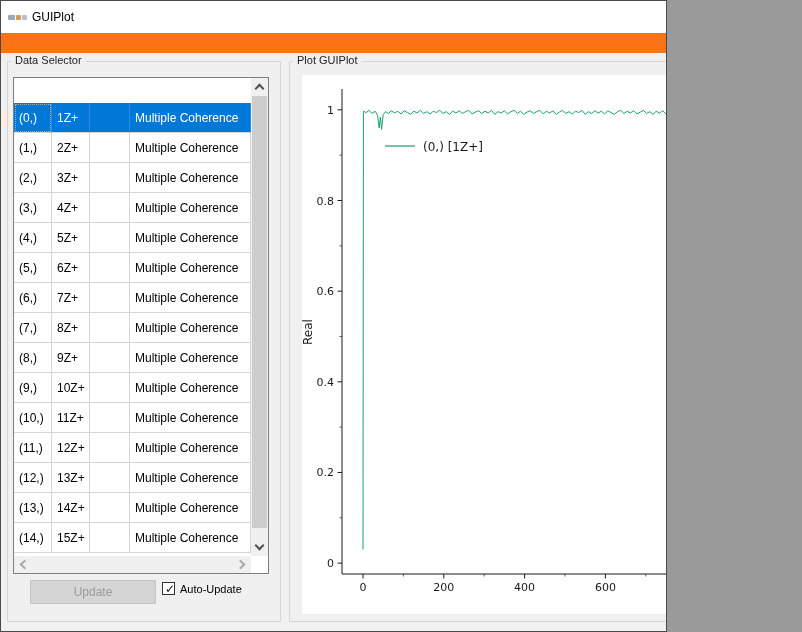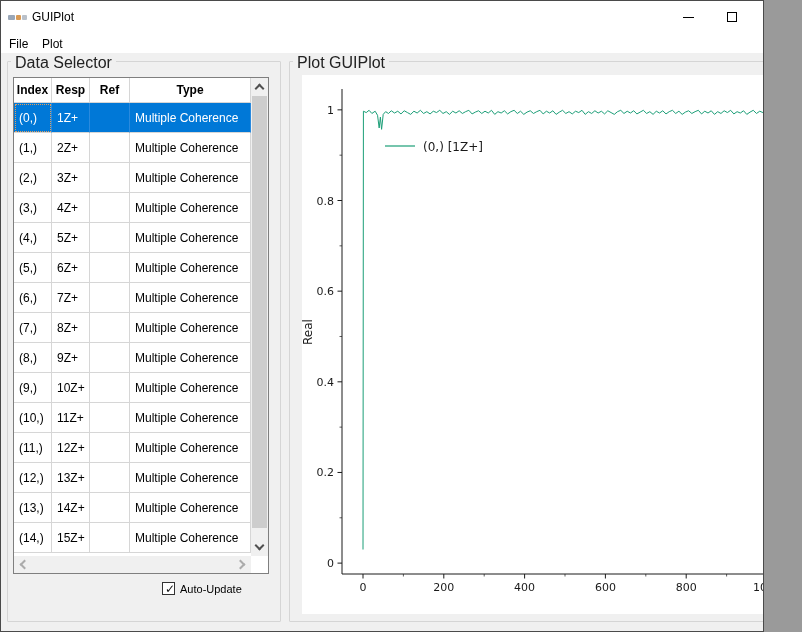--- a/index.html
+++ b/index.html
@@ -1,18 +1,18 @@
 <!DOCTYPE html>
 <html><head>
 <meta charset="utf-8">
 <style>
   * { box-sizing: border-box; margin: 0; padding: 0; }
   body { margin: 0; background: #9a9a9a; font-family: "Liberation Sans", sans-serif; }
   .window {
-    position: relative; width: 764px; height: 632px; background: #f97316;
+    position: relative; width: 667px; height: 632px; background: #f97316;
     border: 1px solid #4a4a4a; overflow: hidden; font-size: 12px; color: #000;
   }
   
   .titlebar { position: absolute; left: 0; top: 0; width: 100%; height: 32px; background: #fff; }
   .app-icon { position: absolute; left: 7px; top: 11px; width: 20px; height: 10px; display: flex; gap: 1px; align-items: center; }
   .app-icon i { display: block; height: 5px; border-radius: 1px; }
   .app-icon i:nth-child(1){ width: 7px; background: #9aa7b8; }
   .app-icon i:nth-child(2){ width: 5px; background: #d99a55; }
   .app-icon i:nth-child(3){ width: 5px; background: #b9c0c9; }
   .title-text { position: absolute; left: 31px; top: 9px; font-size: 12px; }
@@ -28,21 +28,21 @@
   .glyph-close::after { transform: rotate(-45deg); }
   
   .menubar { position: absolute; left: 0; top: 32px; width: 100%; height: 20px; background: #fff; }
   .menu-item { position: absolute; top: 2px; padding: 2px 6px; font-size: 12px; }
   .menu-file { left: 2px; } .menu-plot { left: 35px; }
   
   .client { position: absolute; left: 0; top: 52px; width: 800px; height: 578px; background: #f0f0f0; }
   .groupbox { position: absolute; border: 1px solid #d5d5d5; border-radius: 1px; }
   .gb-data { left: 6px; top: 8px; width: 274px; height: 561px; }
   .gb-plot { left: 288px; top: 8px; width: 508px; height: 561px; }
-  .gb-label { position: absolute; top: -8px; left: 3px; background: #f0f0f0; padding: 0 4px; font-size: 16px; color: #222; }
+  .gb-label { position: absolute; top: -8px; left: 3px; background: #f0f0f0; padding: 0 4px; font-size: 11px; color: #222; }
   
   .tablebox { position: absolute; left: 5px; top: 15px; width: 256px; height: 497px; background: #fff; border: 1px solid #7f7f7f; }
   .tbl-inner { position: absolute; left: 0; top: 0; width: 254px; height: 495px; }
   .tbl-header { position: absolute; left: 0; top: 0; width: 237px; height: 25px; display: flex; background: #fff; }
   .th { border-right: 1px solid #d6d6d6; border-bottom: 1px solid #d6d6d6; font-weight: bold; display: flex; align-items: center; justify-content: center; font-size: 12px; }
   .rows { position: absolute; left: 0; top: 25px; width: 237px; }
   .trow { position: relative; height: 30px; display: flex; background: #fff; }
   .td { border-right: 1px solid #d6d6d6; border-bottom: 1px solid #d6d6d6; display: flex; align-items: center; padding-left: 5px; font-size: 12px; overflow: hidden; white-space: nowrap; }
   .c0 { width: 38px; } .c1 { width: 38px; } .c2 { width: 40px; } .c3 { width: 121px; }
   .trow.selected .td { background: #0078d7; color: #fff; border-right-color: #2a8ade; border-bottom-color: #d6d6d6; }
@@ -87,38 +87,28 @@
       <span class="glyph-min"></span>
     </div>
     <div class="win-btn max">
       <span class="glyph-max"></span>
     </div>
     <div class="win-btn close">
       <span class="glyph-close"></span>
     </div>
   </div>
 
-  <div class="menubar">
-    <span class="menu-item menu-file">File</span>
-    <span class="menu-item menu-plot">Plot</span>
-  </div>
 
   <div class="client">
 
     <div class="groupbox gb-data">
       <span class="gb-label">Data Selector</span>
 
       <div class="tablebox">
         <div class="tbl-inner">
-          <div class="tbl-header">
-            <div class="th c0">Index</div>
-            <div class="th c1">Resp</div>
-            <div class="th c2">Ref</div>
-            <div class="th c3">Type</div>
-          </div>
           <div class="rows" id="rows">
               <div class="trow selected">
                 <div class="td c0">(0,)</div>
                 <div class="td c1">1Z+</div>
                 <div class="td c2"></div>
                 <div class="td c3">Multiple Coherence</div>
               </div>
               <div class="trow">
                 <div class="td c0">(1,)</div>
                 <div class="td c1">2Z+</div>
@@ -219,20 +209,21 @@
             <div class="sb-btn" style="left:0;top:0">
                 <span class="chev left dim"></span>
               </div>
             <div class="sb-btn" style="left:220px;top:0">
                 <span class="chev right dim"></span>
               </div>
           </div>
         </div>
       </div>
 
+      <div class="update-btn">Update</div>
       <div class="checkbox-row">
         <div class="checkbox">
           <span class="mark">✓</span>
         </div>
         <span class="checkbox-label">Auto-Update</span>
       </div>
     </div>
 
     <div class="groupbox gb-plot">
       <span class="gb-label">Plot GUIPlot</span>

